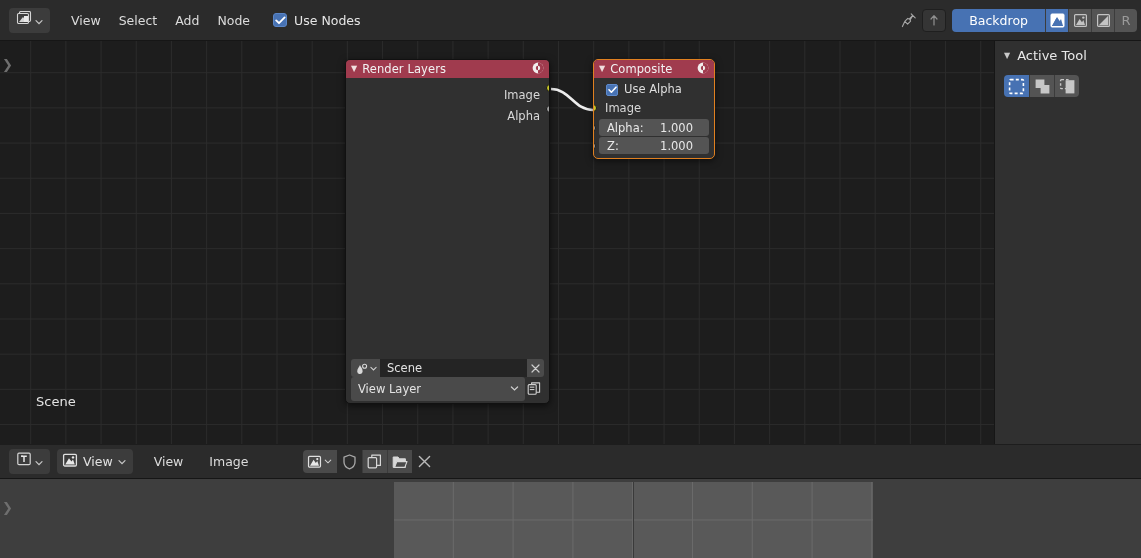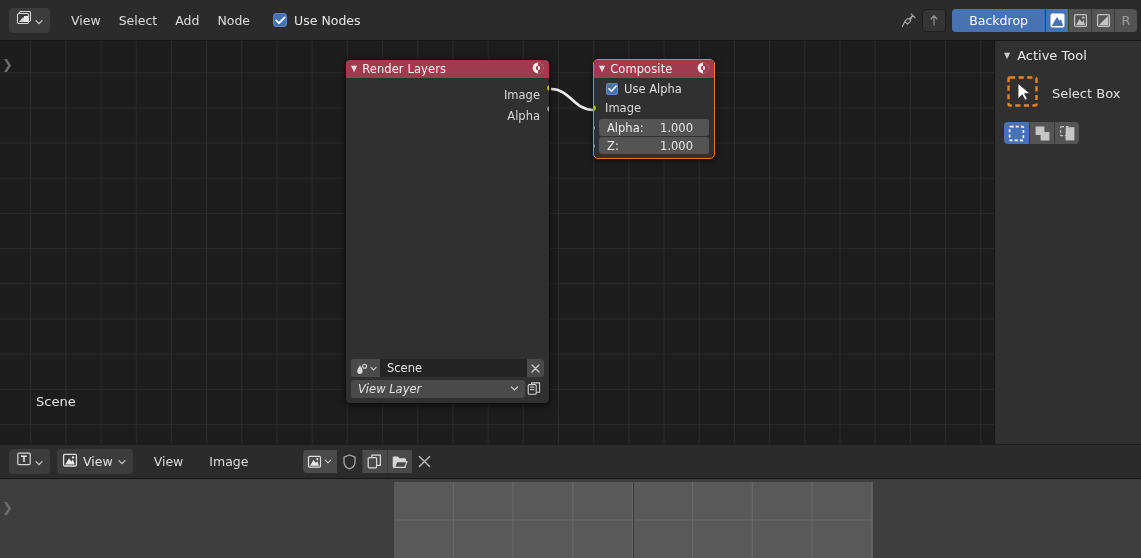--- a/index.html
+++ b/index.html
@@ -134,21 +134,21 @@
 
   .node-field {
     height: 17px; margin: 1px 5px; border-radius: 3px;
     background: #545454; display: flex; align-items: center;
     font-size: 11.5px; color: #e8e8e8; padding: 0 8px;
     position: relative;
   }
   .node-field .fl { }
   .node-field .fv { position: absolute; right: 16px; }
 
-  .node-chk-row { display: flex; align-items: center; gap: 6px; padding: 3px 0 2px 12px; height: 20px;}
+  .node-chk-row { display: flex; align-items: flex-end; gap: 6px; padding: 3px 0 2px 12px; height: 20px;}
   .node-chk {
     width: 12px; height: 12px; border-radius: 2px;
     background: #4772b3; border: 1px solid #5e8acb;
     display:flex;align-items:center;justify-content:center;
   }
   .node-chk-label { font-size: 11.5px; color: #dedede; }
 
   .rl-bottom { padding: 3px 5px 5px 5px; }
   .rl-row { display: flex; align-items: center; height: 18px; margin-bottom: 3px; }
   .rl-scene-icon {
@@ -158,23 +158,23 @@
   }
   .rl-scene-name {
     flex: 1; height: 18px; background: #242424; display: flex; align-items: center;
     padding-left: 7px; font-size: 11.5px; color: #e3e3e3; cursor: text;
   }
   .rl-x {
     width: 17px; height: 18px; background: #4a4a4a; border-radius: 0 3px 3px 0;
     display: flex; align-items: center; justify-content: center; cursor: pointer;
   }
   .rl-vl {
-    flex: 1; height: 18px; background: #4a4a4a; border-radius: 3px;
+    flex: 1; height: 24px; background: #4a4a4a; border-radius: 3px;
     display: flex; align-items: center; padding: 0 6px 0 7px;
-    font-size: 11.5px; color: #e3e3e3; cursor: pointer; font-style: italic;
+    font-size: 11.5px; color: #e3e3e3; cursor: pointer;
   }
   .rl-vl .cv { margin-left: auto; font-size: 9px; color: #cfcfcf; }
   .rl-copy { width: 19px; height: 18px; display:flex;align-items:center;justify-content:center; cursor:pointer; }
 
   
   #n-panel {
     position: absolute; right: 0; top: 41px; width: 147px; height: 403px;
     background: #303030;
     border-left: 1px solid #161616;
   }
@@ -444,29 +444,20 @@
         </div>
       </div>
     </div>
   </div>
 
   <div id="n-panel">
     <div class="panel-hdr">
       <span class="tri">▼</span>
       <span class="ttl">Active Tool</span>
     </div>
-    <div class="tool-row">
-      <span>
-        <svg width="31" height="31" viewBox="0 0 31 31">
-          <rect x="1.5" y="1.5" width="28" height="28" rx="1.5" fill="none" stroke="#e3861c" stroke-width="2.4" stroke-dasharray="5.2 3.4"></rect>
-          <path d="M11 7.5 L11 23 L15.2 18.7 L18 24.2 L20.4 23 L17.6 17.7 L23.2 17.6 Z" fill="#ffffff" stroke="#2b2b2b" stroke-width="0.8" stroke-linejoin="round"></path>
-        </svg>
-      </span>
-      <span class="tool-name">Select Box</span>
-    </div>
     <div class="mode-group">
       <div class="mode-btn first active">
         <svg width="17" height="17" viewBox="0 0 17 17">
           <rect x="1.6" y="1.6" width="13.8" height="13.8" rx="1" fill="none" stroke="#ffffff" stroke-width="1.6" stroke-dasharray="3 2.2"></rect>
         </svg>
       </div>
       <div class="mode-btn">
         <svg width="17" height="17" viewBox="0 0 17 17">
           <path d="M1.6 1.6 H10.4 V7 H15.4 V15.4 H6.6 V10 H1.6 Z" fill="#c7c7c7"></path>
         </svg>

